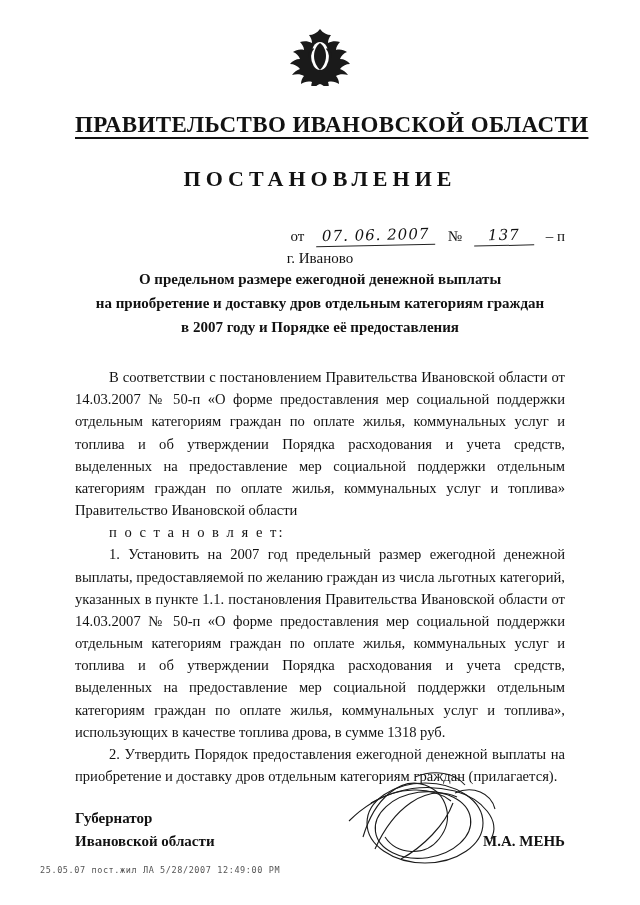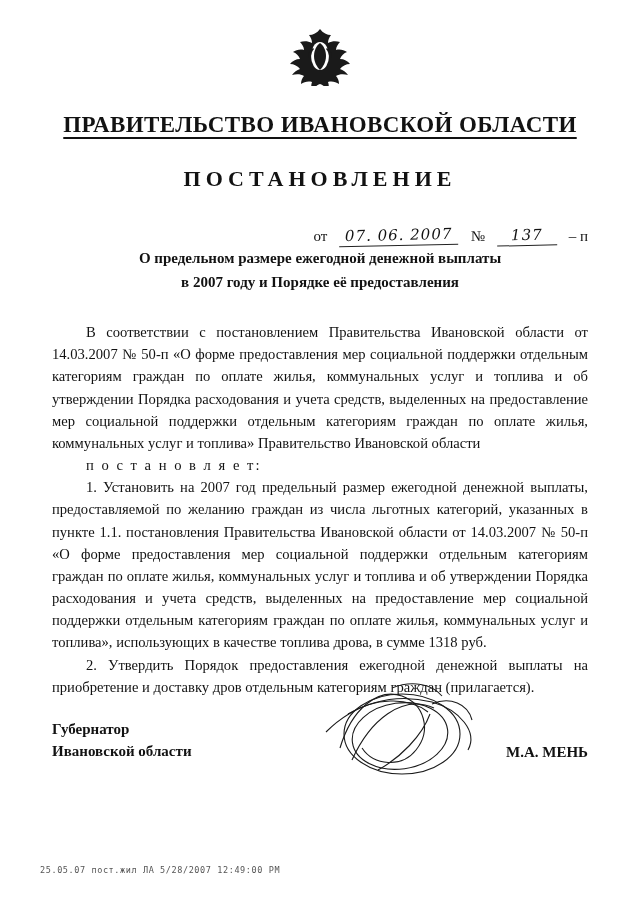--- a/index.html
+++ b/index.html
@@ -13,21 +13,21 @@
     font-family: "Liberation Serif", serif;
     color: #121212;
     position: relative;
     overflow: hidden;
   }
   .page {
     position: relative;
     width: 640px;
     height: 905px;
     box-sizing: border-box;
-    padding: 0 52px;
+    padding: 0 75px;
   }
   
   .emblem-wrap {
     display: flex;
     justify-content: center;
     padding-top: 26px;
     height: 64px;
   }
   .emblem {
     width: 74px;
@@ -170,23 +170,25 @@
   <div class="doc-kind">ПОСТАНОВЛЕНИЕ</div>
 
   <div class="date-line">
     <span class="lbl">от</span>
     <span class="handwrite">07. 06. 2007</span>
     <span class="lbl">№</span>
     <span class="num-slot">137</span>
     <span class="suffix">– п</span>
   </div>
 
+  <div class="city">г. Иваново</div>
 
   <div class="subject">
     <div>О предельном размере ежегодной денежной выплаты</div>
+    <div>на приобретение и доставку дров отдельным категориям граждан</div>
     <div>в 2007 году и Порядке её предоставления</div>
   </div>
 
   <div class="body">
     <p>В соответствии с постановлением Правительства Ивановской области от 14.03.2007 № 50-п «О форме предоставления мер социальной поддержки отдельным категориям граждан по оплате жилья, коммунальных услуг и топлива и об утверждении Порядка расходования и учета средств, выделенных на предоставление мер социальной поддержки отдельным категориям граждан по оплате жилья, коммунальных услуг и топлива» Правительство Ивановской области</p>
     <p class="spaced">п о с т а н о в л я е т:</p>
     <p>1. Установить на 2007 год предельный размер ежегодной денежной выплаты, предоставляемой по желанию граждан из числа льготных категорий, указанных в пункте 1.1. постановления Правительства Ивановской области от 14.03.2007 № 50-п «О форме предоставления мер социальной поддержки отдельным категориям граждан по оплате жилья, коммунальных услуг и топлива и об утверждении Порядка расходования и учета средств, выделенных на предоставление мер социальной поддержки отдельным категориям граждан по оплате жилья, коммунальных услуг и топлива», использующих в качестве топлива дрова, в сумме 1318 руб.</p>
     <p>2. Утвердить Порядок предоставления ежегодной денежной выплаты на приобретение и доставку дров отдельным категориям граждан (прилагается).</p>
   </div>
 

